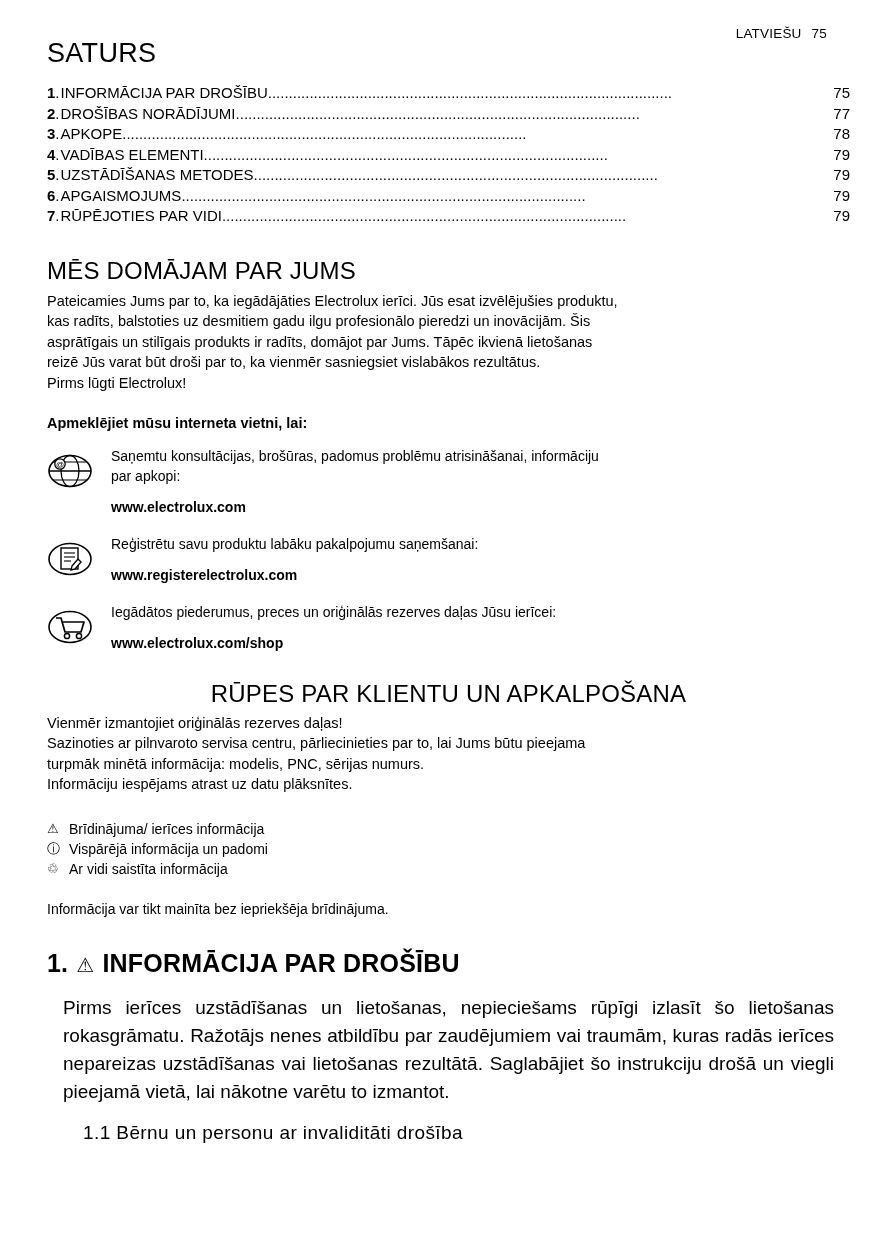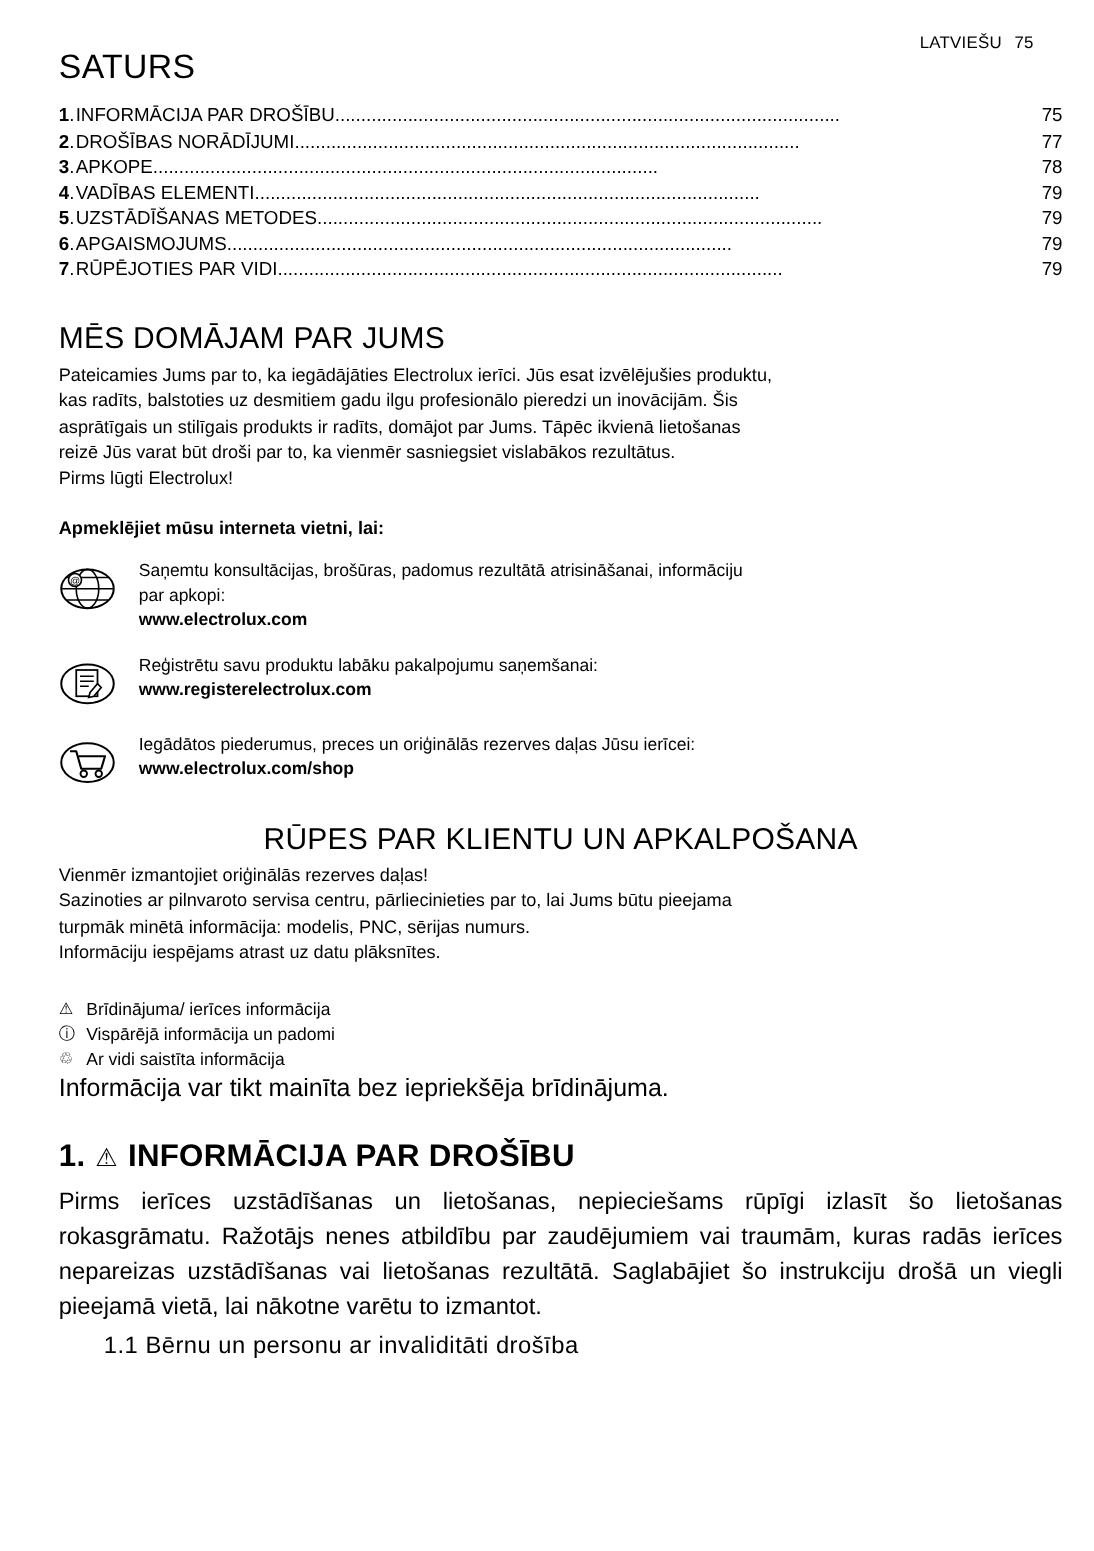--- a/index.html
+++ b/index.html
@@ -107,20 +107,21 @@
     padding-top: 2px;
   }
   .link-text {
     font-size: 14px;
     line-height: 19.5px;
     padding-left: 18px;
   }
   .link-url {
     font-weight: bold;
     font-size: 14px;
+    margin-top: 12px;
   }
   .service-block {
     margin-top: 4px;
   }
   .service-block h2 {
     margin-bottom: 5px;
     text-align: center;
   }
   .legend {
     margin-top: 24px;
@@ -131,41 +132,41 @@
     display: flex;
     align-items: center;
   }
   .legend-glyph {
     width: 22px;
     flex: 0 0 22px;
     text-align: left;
     font-size: 13px;
   }
   .legend-note {
-    margin-top: 4px;
-    font-size: 20px;
+    margin-top: 20px;
+    font-size: 14px;
   }
   h2.chapter {
     font-size: 25px;
     font-weight: bold;
     margin: 30px 0 8px 0;
     letter-spacing: 0.2px;
     display: flex;
     align-items: baseline;
   }
   h2.chapter .warn {
     font-size: 20px;
     font-weight: normal;
     margin: 0 8px;
   }
   p.justified {
     font-size: 19px;
     line-height: 28px;
     text-align: justify;
-    margin: 0;
+    margin: 16px;
   }
   .subhead {
     font-size: 19px;
     margin: 6px 0 0 0;
     padding-left: 36px;
     letter-spacing: 0.4px;
   }
   .subhead b {
     font-weight: normal;
     text-align: right;
@@ -256,21 +257,21 @@
             <ellipse cx="22" cy="22" rx="21" ry="15.5" fill="none" stroke="#000" stroke-width="1.6"></ellipse>
             <ellipse cx="22" cy="22" rx="9" ry="15.5" fill="none" stroke="#000" stroke-width="1.3"></ellipse>
             <line x1="1" y1="22" x2="43" y2="22" stroke="#000" stroke-width="1.3"></line>
             <path d="M5 13 H39" stroke="#000" stroke-width="1.1" fill="none"></path>
             <path d="M5 31 H39" stroke="#000" stroke-width="1.1" fill="none"></path>
             <circle cx="12" cy="15" r="5.2" fill="#fff" stroke="#000" stroke-width="1.3"></circle>
             <text x="12" y="18.4" font-size="8" text-anchor="middle" font-family="'Liberation Sans', sans-serif">@</text>
           </svg>
         </div>
         <div class="link-text">
-          <div>Saņemtu konsultācijas, brošūras, padomus rezultātā atrisināšanai, informāciju</div>
+          <div>Saņemtu konsultācijas, brošūras, padomus problēmu atrisināšanai, informāciju</div>
           <div>par apkopi:</div>
           <div class="link-url">www.electrolux.com</div>
         </div>
       </div>
 
       <div class="link-row">
         <div class="link-icon">
           <svg width="44" height="44" viewBox="0 0 44 44">
             <ellipse cx="22" cy="22" rx="21" ry="15.5" fill="none" stroke="#000" stroke-width="1.6"></ellipse>
             <rect x="13" y="11" width="17" height="21" fill="#fff" stroke="#000" stroke-width="1.4"></rect>

